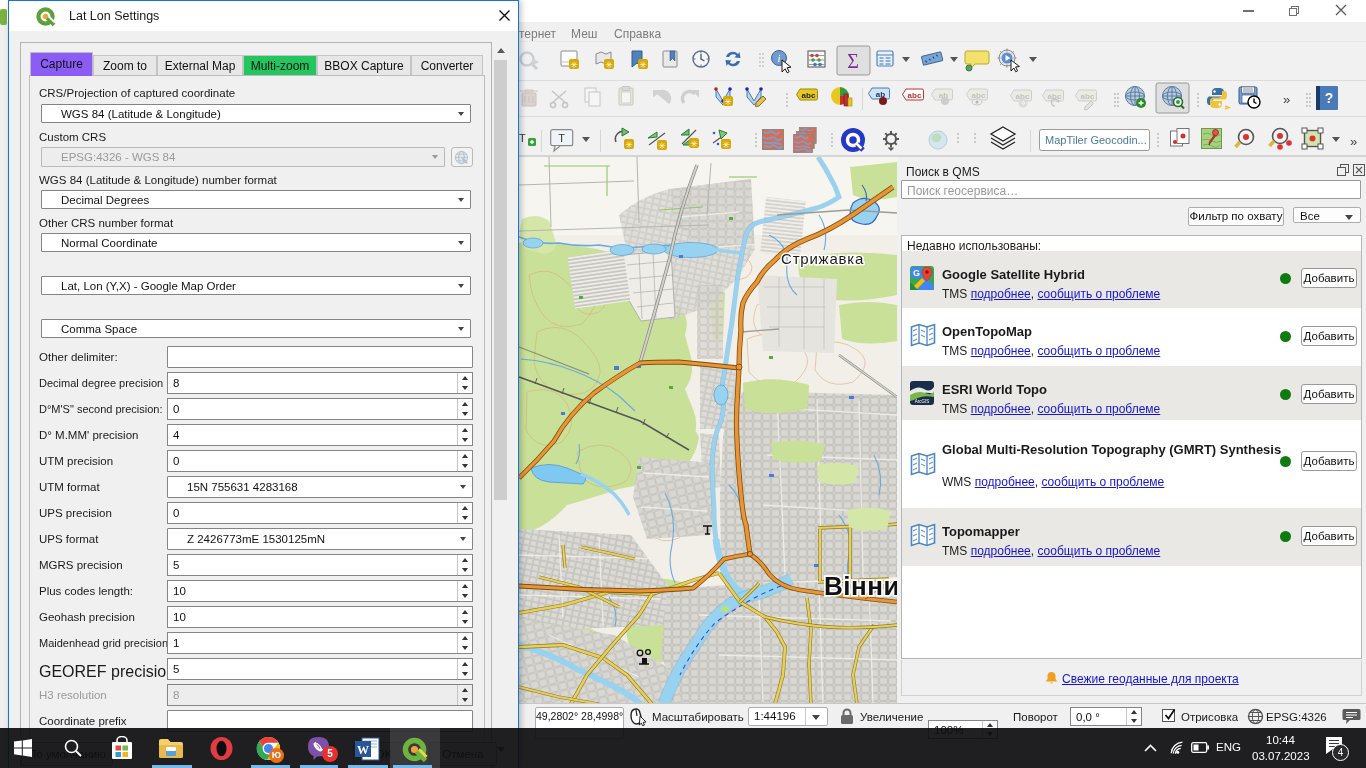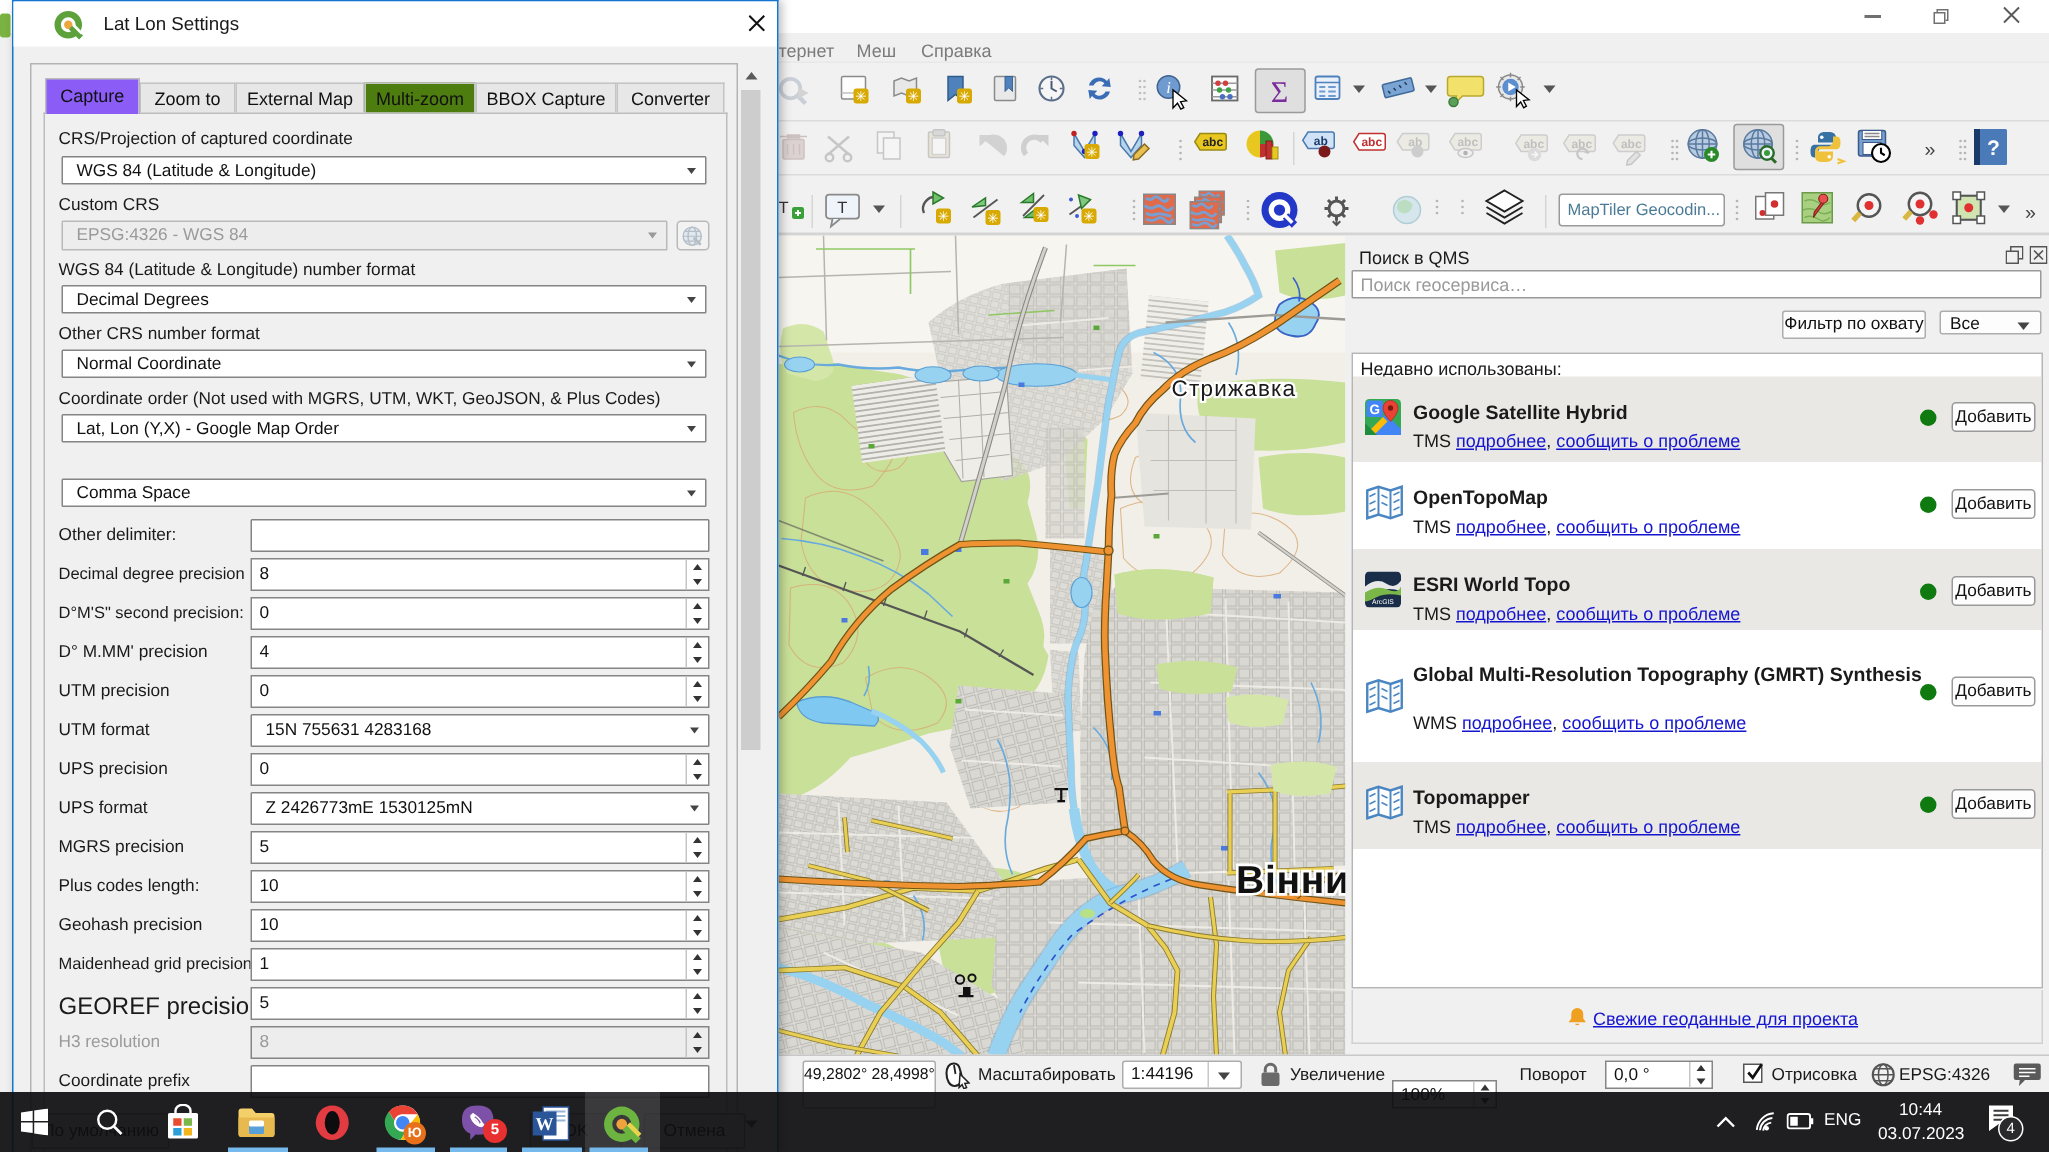--- a/index.html
+++ b/index.html
@@ -1,18 +1,18 @@
 <!DOCTYPE html>
 <html><head><meta charset="utf-8">
 <style>
 *{margin:0;padding:0;box-sizing:border-box}
 html,body{width:1366px;height:768px;overflow:hidden}
 body{font-family:"Liberation Sans",sans-serif;background:#f0f0f0;position:relative}
 .ab{position:absolute}
-.combo{position:absolute;background:#fff;border:1px solid #848484;border-radius:1px;font-size:11.5px;color:#111;padding-left:9px;display:flex;align-items:center}
+.combo{position:absolute;background:#fff;border:1px solid #848484;border-radius:1px;font-size:11.5px;color:#111;padding-left:19px;display:flex;align-items:center}
 .combo .ar{position:absolute;right:6px;top:50%;margin-top:-2px;width:0;height:0;border-left:3.5px solid transparent;border-right:3.5px solid transparent;border-top:4.5px solid #444}
 .spin{position:absolute;background:#fff;border:1px solid #858585;font-size:11.5px;color:#111;padding-left:5px;display:flex;align-items:center}
 .spin .btns{position:absolute;right:0;top:0;bottom:0;width:15px;border-left:1px solid #c5c5c5;display:flex;flex-direction:column}
 .spin .btns i{flex:1;display:flex;align-items:center;justify-content:center}
 .up{width:0;height:0;border-left:3px solid transparent;border-right:3px solid transparent;border-bottom:4px solid #333}
 .dn{width:0;height:0;border-left:3px solid transparent;border-right:3px solid transparent;border-top:4px solid #333}
 .lbl{position:absolute;font-size:11.5px;color:#1a1a1a;white-space:nowrap}
 svg{display:block}
 </style></head>
 <body>
@@ -840,41 +840,40 @@
     </div>
     <div class="ab" style="left:11px;top:41px;width:472px;height:727px;border:1px solid #b4b4b4;border-bottom:none"></div>
     <div class="ab" style="left:484px;top:41px;width:15px;height:727px;background:#f0f0f0">
       <div class="ab" style="left:4px;top:6px;width:0;height:0;border-left:4px solid transparent;border-right:4px solid transparent;border-bottom:5px solid #5a5a5a"></div>
       <div class="ab" style="left:1px;top:18px;width:13px;height:440px;background:#cdcdcd"></div>
       <div class="ab" style="left:4px;top:705px;width:0;height:0;border-left:4px solid transparent;border-right:4px solid transparent;border-top:5px solid #5a5a5a"></div>
     </div>
     <div class="ab" style="left:21px;top:51px;width:63px;height:24px;background:#8b5cf6;border:1px solid #bcbcbc;border-bottom:none;text-align:center;font-size:12px;color:#111;line-height:23px;z-index:3">Capture</div>
     <div class="ab" style="left:84px;top:54px;width:64px;height:21px;background:#e7e7e7;border:1px solid #c4c4c4;border-bottom:none;text-align:center;font-size:12px;color:#111;line-height:20px">Zoom to</div>
     <div class="ab" style="left:148px;top:54px;width:86px;height:21px;background:#e7e7e7;border:1px solid #c4c4c4;border-bottom:none;text-align:center;font-size:12px;color:#111;line-height:20px">External Map</div>
-    <div class="ab" style="left:234px;top:54px;width:74px;height:21px;background:#4d7c0f;border:1px solid #c4c4c4;border-bottom:none;text-align:center;font-size:12px;color:#111;line-height:20px">Multi-zoom</div>
+    <div class="ab" style="left:234px;top:54px;width:74px;height:21px;background:#22c55e;border:1px solid #c4c4c4;border-bottom:none;text-align:center;font-size:12px;color:#111;line-height:20px">Multi-zoom</div>
     <div class="ab" style="left:308px;top:54px;width:94px;height:21px;background:#e7e7e7;border:1px solid #c4c4c4;border-bottom:none;text-align:center;font-size:12px;color:#111;line-height:20px">BBOX Capture</div>
     <div class="ab" style="left:402px;top:54px;width:72px;height:21px;background:#e7e7e7;border:1px solid #c4c4c4;border-bottom:none;text-align:center;font-size:12px;color:#111;line-height:20px">Converter</div>
     <div class="ab" style="left:20px;top:74px;width:456px;height:694px;background:#f0f0f0;border:1px solid #bcbcbc;border-bottom:none"></div>
     <div class="lbl" style="left:30px;top:86px;color:#1a1a1a">CRS/Projection of captured coordinate</div>
     <div class="combo" style="left:32px;top:103px;width:430px;height:19px;background:#fff;color:#111;border-color:#848484">WGS 84 (Latitude &amp; Longitude)<span class="ar" style=""></span></div>
     <div class="lbl" style="left:30px;top:130px;color:#1a1a1a">Custom CRS</div>
     <div class="combo" style="left:32px;top:146px;width:404px;height:20px;background:#ededed;color:#9a9a9a;border-color:#b9b9b9">EPSG:4326 - WGS 84<span class="ar" style="border-top-color:#9a9a9a"></span></div>
     <div class="ab" style="left:442px;top:146px;width:22px;height:20px;background:#f2f2f2;border:1px solid #b9b9b9;border-radius:3px">
       <svg style="margin:2px 0 0 2px" width="15" height="15" viewBox="0 0 16 16" opacity="0.5">
         <circle cx="8" cy="8" r="6.5" fill="#cfdfef" stroke="#7a8a9a"></circle>
         <ellipse cx="8" cy="8" rx="3" ry="6.5" fill="none" stroke="#7a8a9a"></ellipse>
         <path d="M1.5,8 h13 M2.5,4.5 h11 M2.5,11.5 h11" stroke="#7a8a9a" stroke-width="0.8"></path>
         <path d="M9,9 l5,5" stroke="#7a8a9a" stroke-width="2"></path>
       </svg>
     </div>
     <div class="lbl" style="left:30px;top:173px;color:#1a1a1a">WGS 84 (Latitude &amp; Longitude) number format</div>
     <div class="combo" style="left:32px;top:189px;width:430px;height:19px;background:#fff;color:#111;border-color:#848484">Decimal Degrees<span class="ar" style=""></span></div>
     <div class="lbl" style="left:30px;top:216px;color:#1a1a1a">Other CRS number format</div>
     <div class="combo" style="left:32px;top:232px;width:430px;height:19px;background:#fff;color:#111;border-color:#848484">Normal Coordinate<span class="ar" style=""></span></div>
-    <div class="lbl" style="left:30px;top:259px;color:#1a1a1a">Coordinate order (Not used with MGRS, UTM, WKT, GeoJSON, &amp; Plus Codes)</div>
     <div class="combo" style="left:32px;top:275px;width:430px;height:19px;background:#fff;color:#111;border-color:#848484">Lat, Lon (Y,X) - Google Map Order<span class="ar" style=""></span></div>
     <div class="combo" style="left:32px;top:318px;width:430px;height:19px;background:#fff;color:#111;border-color:#848484">Comma Space<span class="ar" style=""></span></div>
     <div class="lbl" style="left:30px;top:350px;color:#1a1a1a;font-size:11.5px">Other delimiter:</div>
     <div class="ab" style="left:158px;top:345px;width:306px;height:22px;background:#fff;border:1px solid #848484;border-radius:1px"></div>
     <div class="lbl" style="left:30px;top:376px;color:#1a1a1a;font-size:11px">Decimal degree precision</div>
     <div class="spin" style="left:158px;top:371px;width:306px;height:22px;background:#fff;color:#111">8<span class="btns">
         <i>
           <span class="up"></span>
         </i>
         <i>

